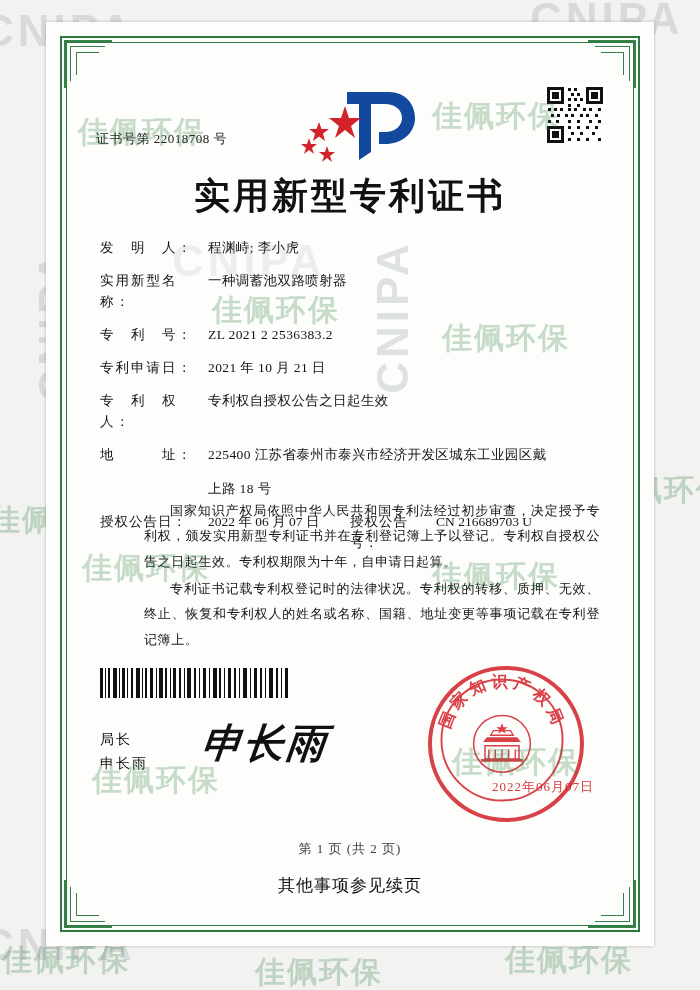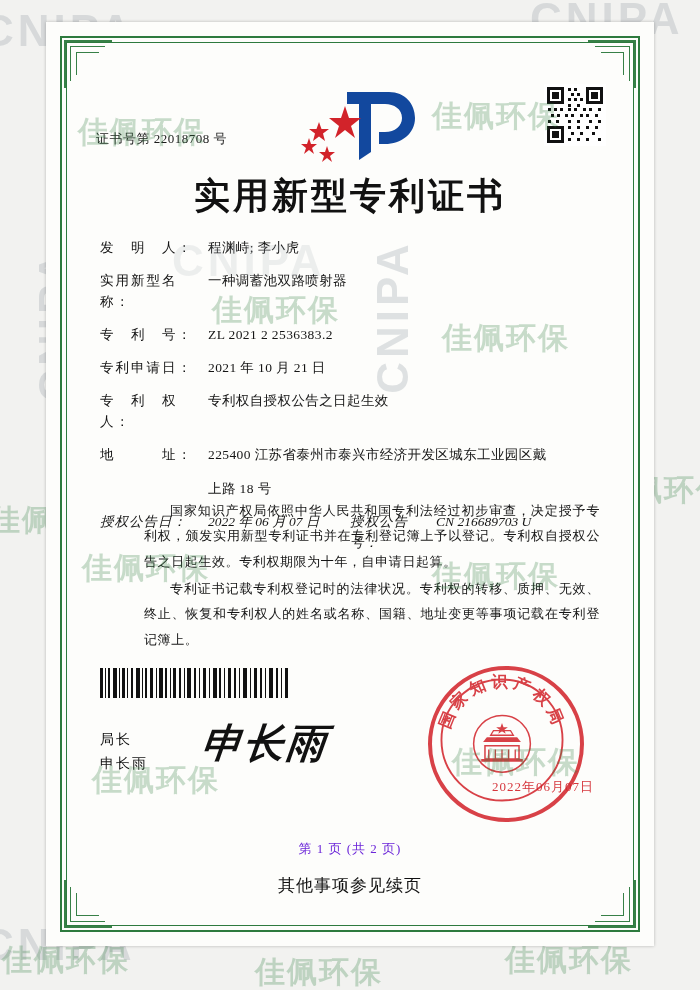--- a/index.html
+++ b/index.html
@@ -94,21 +94,21 @@
   
   .fields{
     position:absolute;left:8px;right:8px;top:170px;
     font-size:13.5px;color:#151515;line-height:1.5;
   }
   .row{display:flex;margin-bottom:13px;align-items:flex-start;}
   .row .lab{width:108px;flex:0 0 108px;letter-spacing:2px;}
   .row .val{flex:1;letter-spacing:.4px;}
   .addr-cont{margin-left:108px;letter-spacing:.4px;}
   .pub-row{display:flex;}
-  .pub-row .half{flex:1;display:flex;font-style:italic;}
+  .pub-row .half{flex:1;display:flex;}
   .pub-row .half .lab{width:108px;flex:0 0 108px;letter-spacing:1px;}
   .pub-row .half.r .lab{width:86px;flex:0 0 86px;letter-spacing:1px;}
   
   .paras{
     position:absolute;left:8px;right:8px;top:430px;
     font-size:13px;color:#151515;line-height:1.95;text-align:justify;margin-left:44px;
   }
   .paras p{margin:0 0 2px 0;text-indent:2em;letter-spacing:.6px;}
   
   .barcode{
@@ -137,21 +137,21 @@
   .seal-text{
     position:absolute;inset:0;
   }
   .seal-date{
     position:absolute;right:14px;top:710px;
     color:#d2232a;font-size:13px;letter-spacing:1px;opacity:.9;
   }
   
   .page-no{
     position:absolute;left:0;right:0;top:772px;
-    text-align:center;font-size:13px;color:#6d28d9;letter-spacing:1px;
+    text-align:center;font-size:13px;color:#404040;letter-spacing:1px;
   }
   .note{
     position:absolute;left:0;right:0;top:806px;
     text-align:center;font-size:17px;color:#111;letter-spacing:1px;font-family:Liberation Mono, monospace;
   }
 </style>
 </head>
 <body>
 
 <div class="wm-layer" style="z-index:1;">

